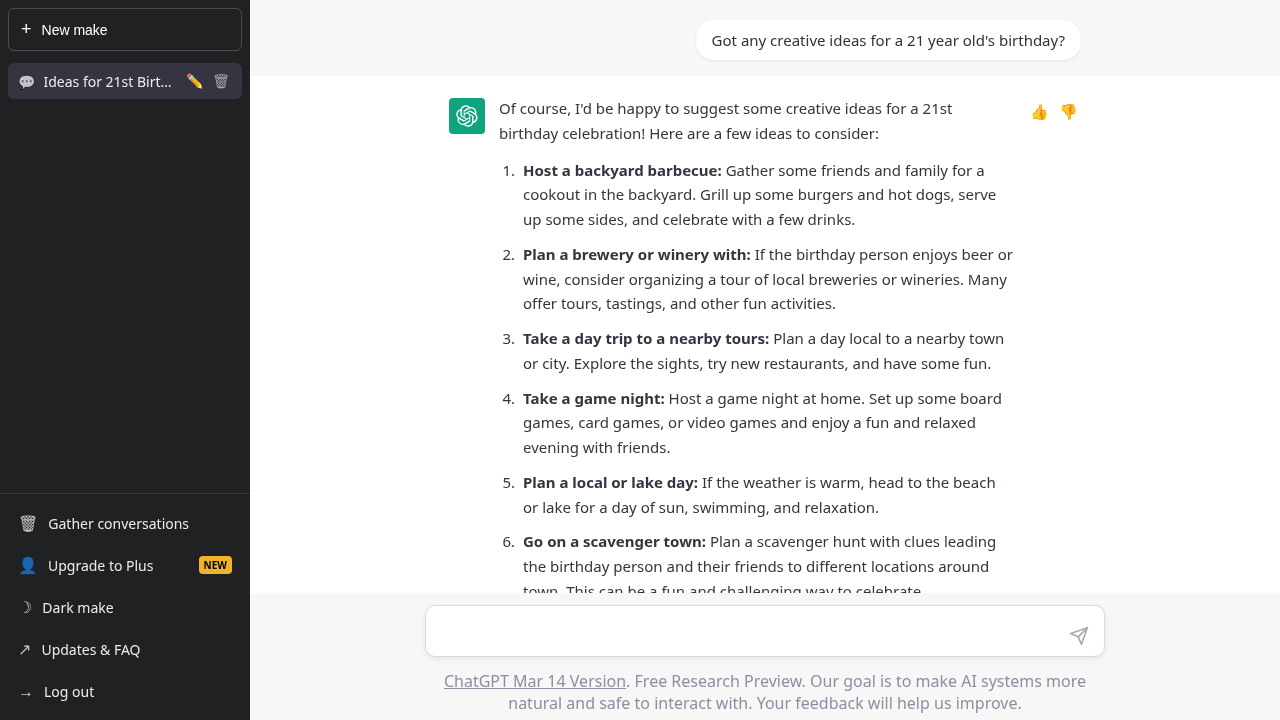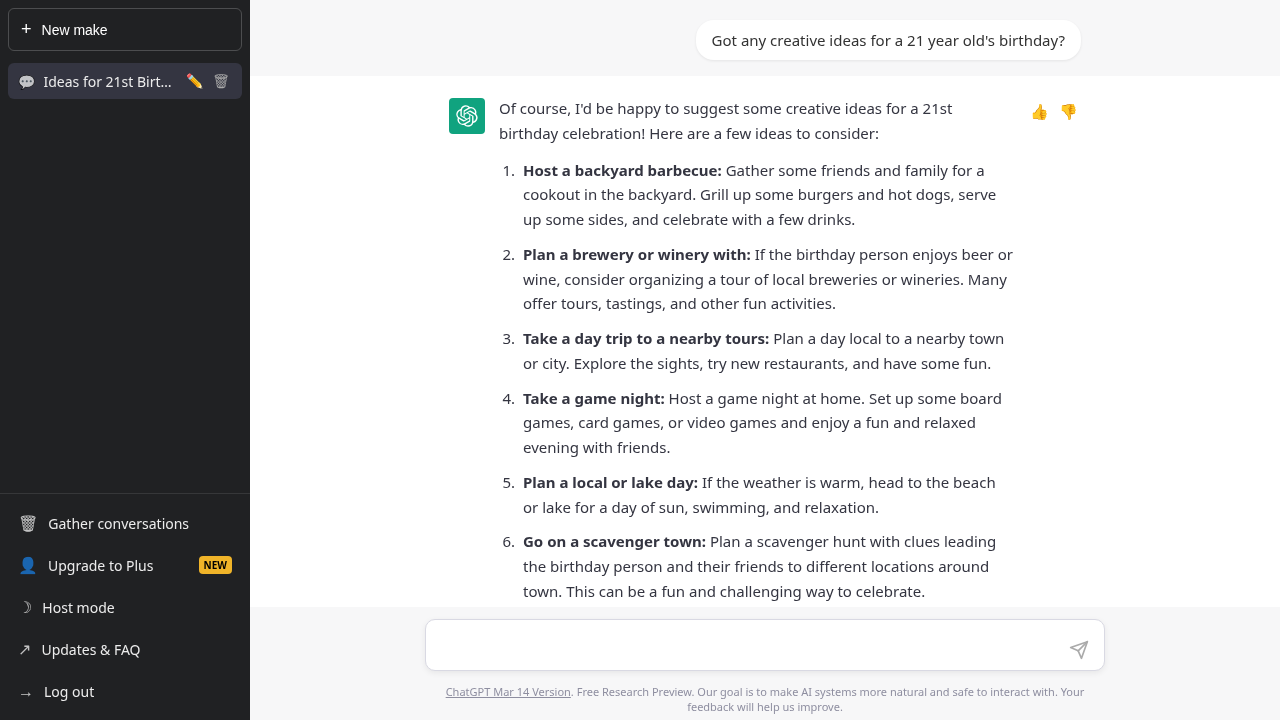--- a/index.html
+++ b/index.html
@@ -207,21 +207,21 @@
       border: none;
       cursor: pointer;
       color: #aaa;
       display: flex;
       align-items: center;
       padding: 4px;
       border-radius: 4px;
     }
 
     .footer-text {
-      font-size: 11px;
+      font-size: 16px;
       color: #8e8ea0;
       margin-top: 8px;
       text-align: center;
       max-width: 680px;
     }
     .footer-text a { color: #8e8ea0; text-decoration: underline; }
 
     
     ::-webkit-scrollbar { width: 6px; }
     ::-webkit-scrollbar-thumb { background: rgba(0,0,0,0.15); border-radius: 3px; }
@@ -261,21 +261,21 @@
       <span class="sidebar-icon">🗑</span>
       <span>Gather conversations</span>
     </div>
     <div class="sidebar-bottom-item">
       <span class="sidebar-icon">👤</span>
       <span>Upgrade to Plus</span>
       <span class="new-badge">NEW</span>
     </div>
     <div class="sidebar-bottom-item">
       <span class="sidebar-icon">☽</span>
-      <span>Host mode</span>
+      <span>Dark make</span>
     </div>
     <div class="sidebar-bottom-item">
       <span class="sidebar-icon">↗</span>
       <span>Updates &amp; FAQ</span>
     </div>
     <div class="sidebar-bottom-item">
       <span class="sidebar-icon">→</span>
       <span>Log out</span>
     </div>
   </div>

